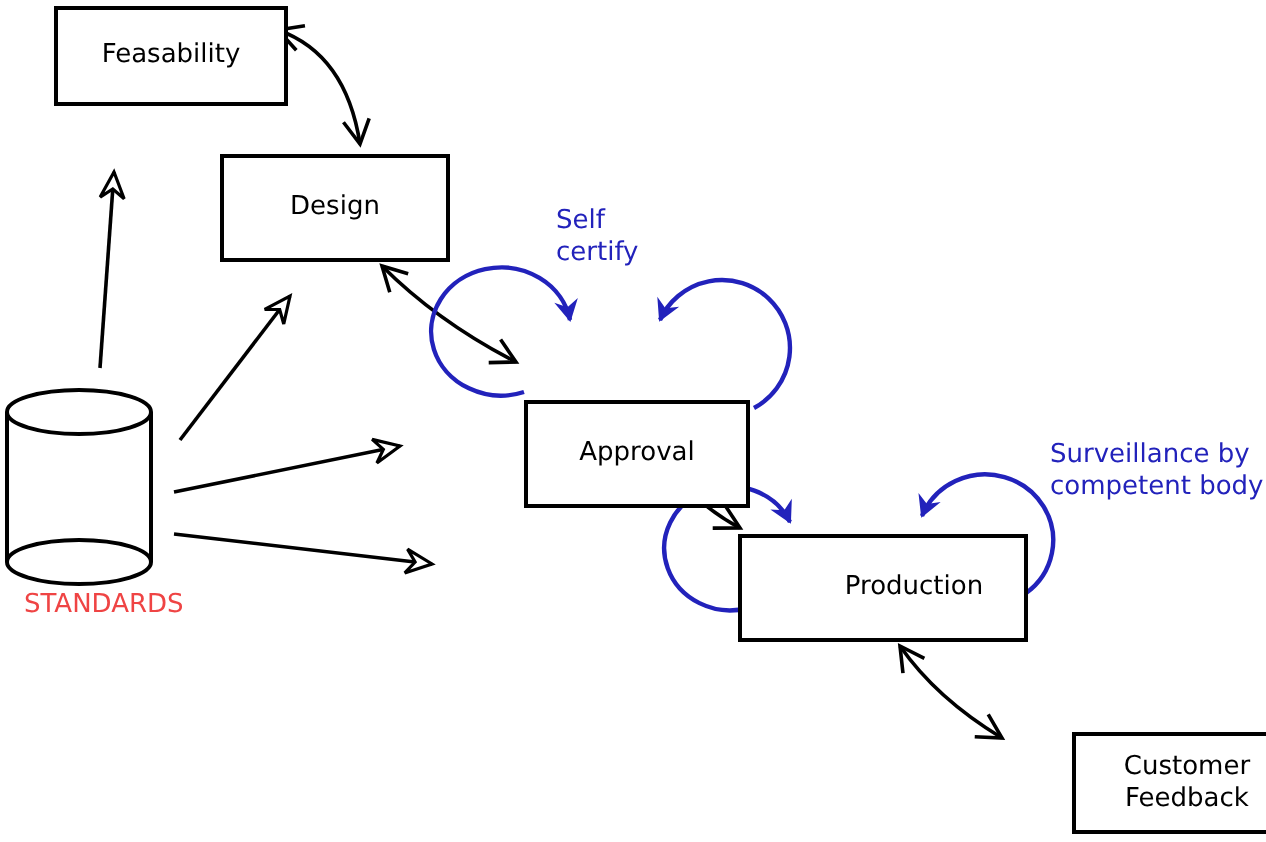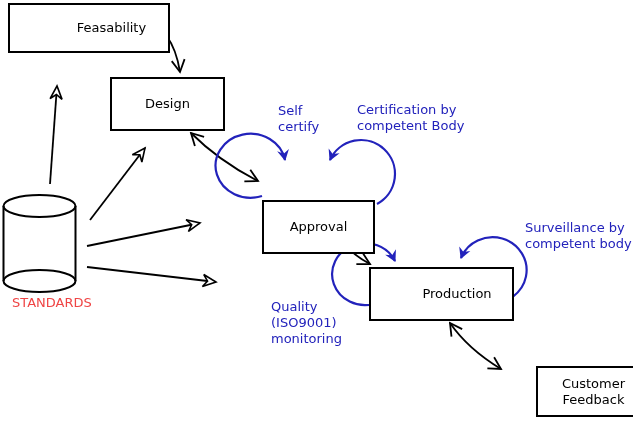--- a/index.html
+++ b/index.html
@@ -5,21 +5,21 @@
   html,body{margin:0;padding:0;background:#fff;}
   body{font-family:"DejaVu Sans","Liberation Sans",sans-serif;}
   .canvas{position:relative;width:633px;height:421px;background:#fff;overflow:hidden;}
   svg.layer{position:absolute;left:0;top:0;}
   .blk{stroke:#000;stroke-width:1.8;fill:none;}
   .blue{stroke:var(--blue,#2222bb);stroke-width:2.2;fill:none;}
   .bluefill{fill:var(--blue,#2222bb);}
   .node{position:absolute;background:#fff;border:2px solid #000;display:flex;
         align-items:center;justify-content:center;text-align:center;
         font-size:13px;line-height:16px;color:#000;}
-  #n-feasability{left:8px;top:3px;width:113px;height:46px;padding-left:45px;}
+  #n-feasability{left:27px;top:3px;width:113px;height:46px;}
   #n-design{left:110px;top:77px;width:111px;height:50px;}
   #n-approval{left:262px;top:168px;width:109px;height:50px;margin-top:32px;}
   #n-production{left:369px;top:267px;width:110px;height:50px;padding-left:31px;}
   #n-customer{left:536px;top:366px;width:111px;height:47px;}
   .ann{position:absolute;font-size:13px;line-height:16px;color:var(--blue,#2222bb);}
   #a-self-certify{left:253px;top:103px;width:52px;margin-left:25px;}
   #a-certification{left:357px;top:102px;width:114px;}
   #a-surveillance{left:525px;top:220px;width:114px;}
   #a-quality{left:271px;top:299px;width:82px;}
   .std-label{position:absolute;left:12px;top:295px;font-size:13px;color:#ef4444;}
@@ -74,19 +74,17 @@
     <span>Approval</span>
   </div>
   <div class="node" id="n-production">
     <span>Production</span>
   </div>
   <div class="node" id="n-customer">
     <span>Customer Feedback</span>
   </div>
 
   <div class="ann" id="a-self-certify">Self certify</div>
-  <div class="ann" id="a-certification">Certification by competent Body</div>
   <div class="ann" id="a-surveillance">Surveillance by competent body</div>
-  <div class="ann" id="a-quality">Quality (ISO9001) monitoring</div>
 
   <div class="std-label">STANDARDS</div>
 
 </div>
 
 </body></html>

